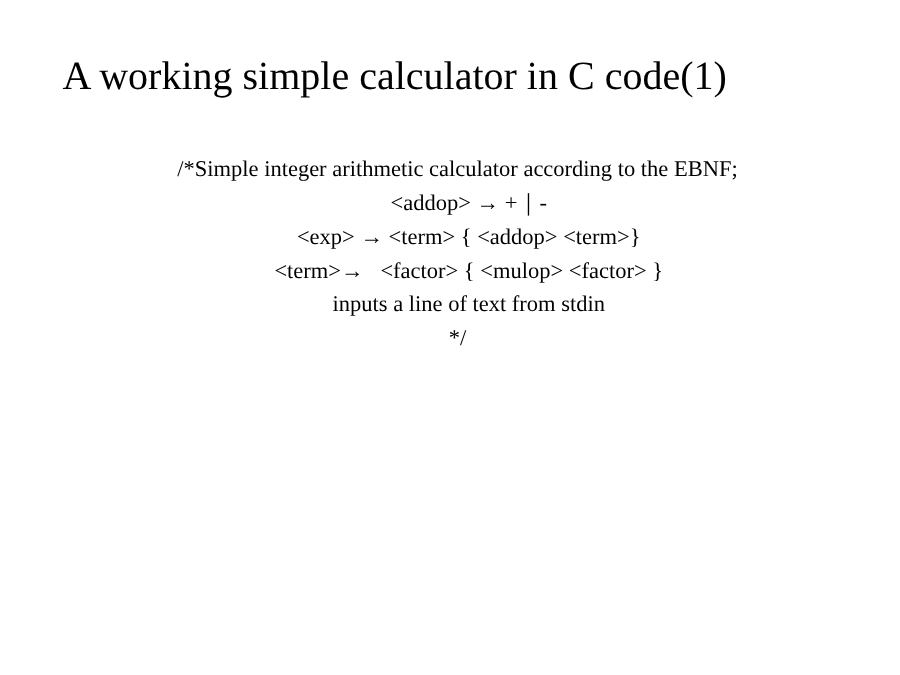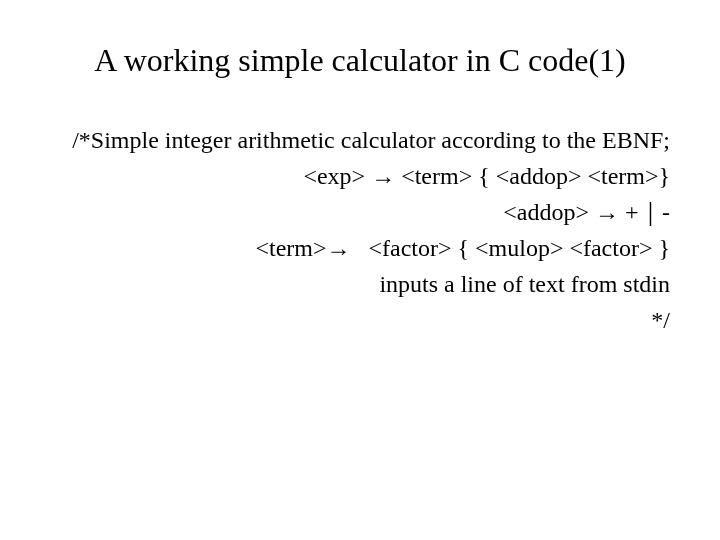--- a/index.html
+++ b/index.html
@@ -10,44 +10,44 @@
     body {
       width: 720px;
       height: 540px;
       background: #ffffff;
       font-family: "Times New Roman", Times, serif;
       color: #000000;
       padding: 30px 50px;
     }
     .title {
       font-size: 32px;
-      text-align: center;
+      text-align: left;
       font-weight: normal;
       line-height: 1.3;
       margin-top: 10px;
       margin-bottom: 40px;
     }
     .body-text {
-      font-size: 24px;
+      font-size: 18px;
       line-height: 1.5;
-      text-align: right;
+      text-align: center;
       padding-left: 12px;
     }
     .body-text .line {
       white-space: pre;
     }
     .indent {
       padding-left: 18px;
     }
   </style>
 </head>
 <body>
 
 <h1 class="title">A working simple calculator in C code(1)</h1>
 
 <div class="body-text">
   <div class="line">/*Simple integer arithmetic calculator according to the EBNF;</div>
+  <div class="line indent">&lt;addop&gt; → +｜-</div>
   <div class="line indent">&lt;exp&gt; → &lt;term&gt; { &lt;addop&gt; &lt;term&gt;}</div>
-  <div class="line indent">&lt;addop&gt; → +｜-</div>
   <div class="line indent">&lt;term&gt;→   &lt;factor&gt; { &lt;mulop&gt; &lt;factor&gt; }</div>
   <div class="line indent">inputs a line of text from stdin</div>
   <div class="line">*/</div>
 </div>
 
 </body></html>

